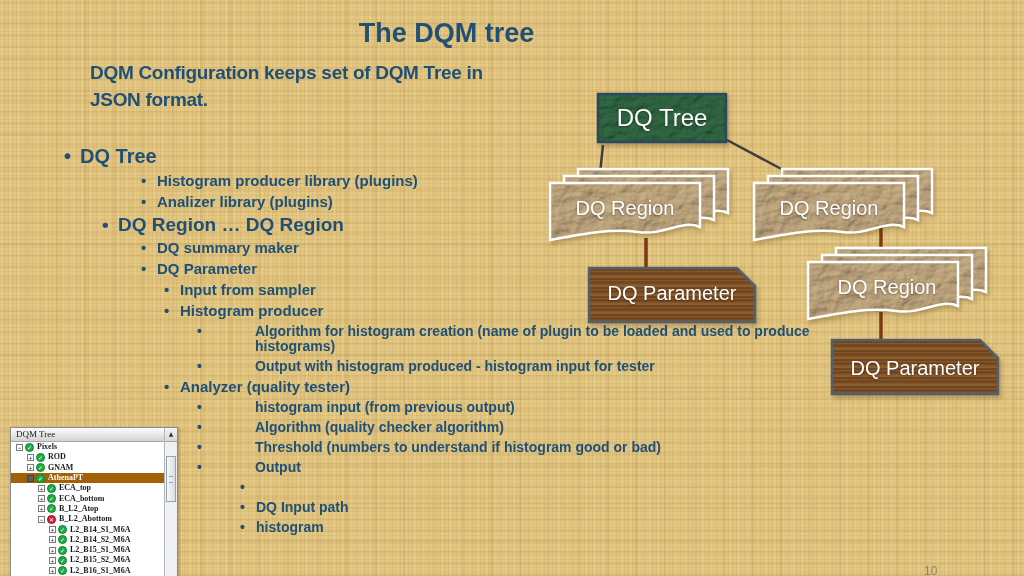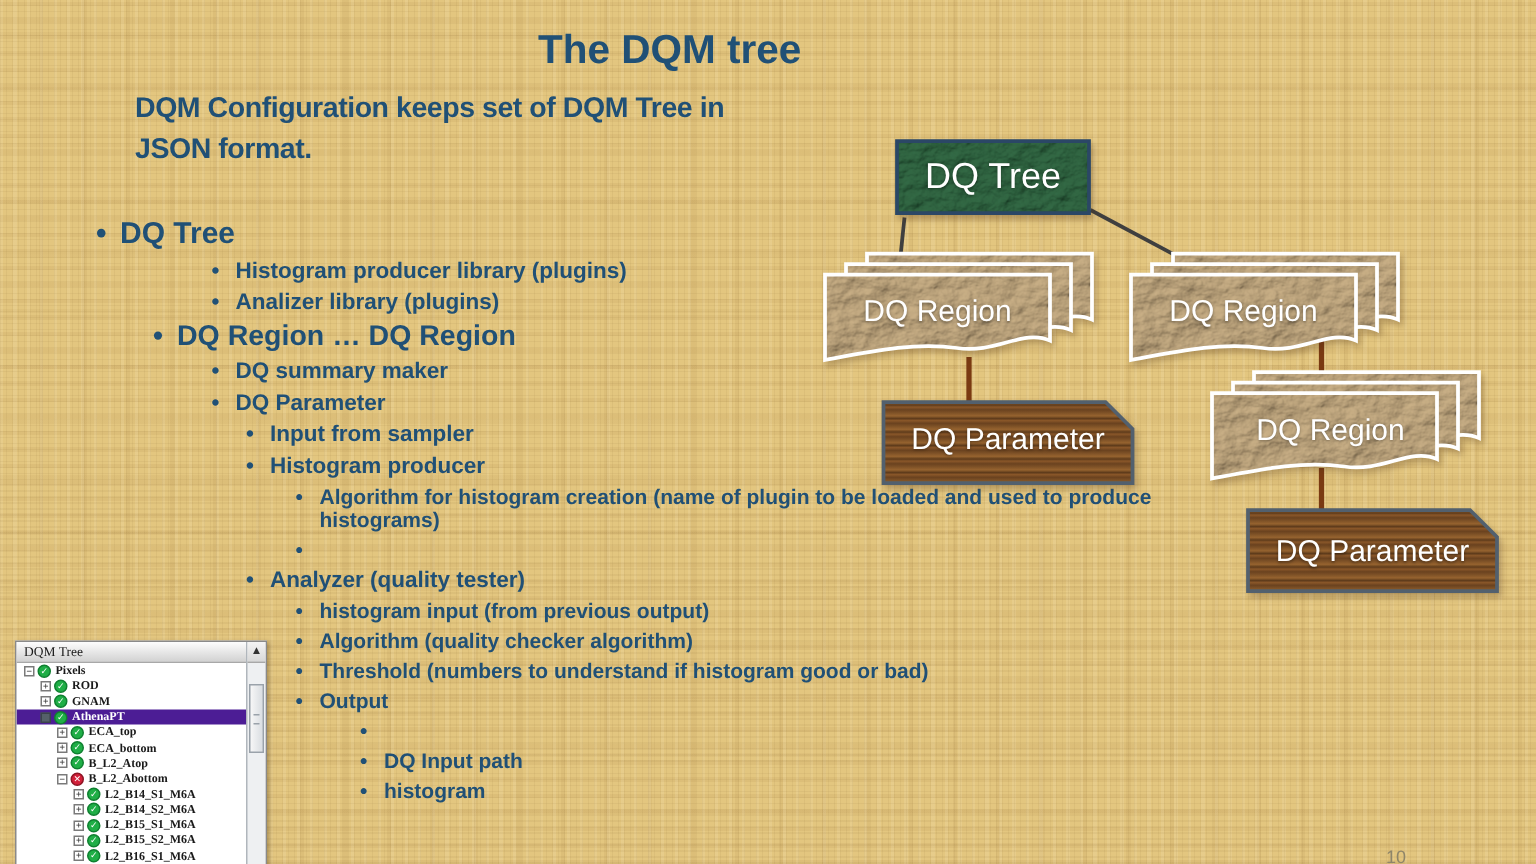--- a/index.html
+++ b/index.html
@@ -23,21 +23,21 @@
     font-size:19px;font-weight:bold;line-height:1.4;color:#205076;}
   
   .outline{position:absolute;top:146px;left:0;width:830px;color:#205076;font-weight:bold;}
   .oline{display:flex;line-height:1.07;margin-bottom:5px;}
   .oline .blt{flex:none;width:16px;}
   .oline.lv1{padding-left:64px;font-size:20px;margin-bottom:6px;}
   .oline.lv2{padding-left:102px;font-size:19px;margin-bottom:4px;}
   .oline.lv3{padding-left:141px;font-size:15px;}
   .oline.lv4{padding-left:164px;font-size:15px;}
   .oline.lv5{padding-left:197px;font-size:14px;}
-  .oline.lv5 .txt{max-width:598px;}
+  .oline.lv5 .txt{max-width:598px;margin-left:42px;}
   .oline.lv6{padding-left:240px;font-size:14px;}
   
   .dg{position:absolute;z-index:2;filter:drop-shadow(2px 3px 2px rgba(80,50,20,.30));}
   .dg-label{position:absolute;z-index:3;color:#fff;text-align:center;
     text-shadow:0 1px 2px rgba(0,0,0,.35);font-weight:400;}
   #connectors{position:absolute;left:0;top:0;width:1024px;height:576px;z-index:1;pointer-events:none;}
   
   .treewin{position:absolute;left:10px;top:427px;width:168px;height:193px;z-index:5;
     background:#fff;border:1px solid #8a8a8a;box-sizing:border-box;overflow:hidden;
     font-family:"Liberation Serif",serif;box-shadow:1px 1px 3px rgba(60,40,10,.35);}
@@ -47,21 +47,21 @@
     border-left:1px solid #b0b6bc;box-sizing:border-box;}
   .twup{height:13px;background:linear-gradient(#f4f4f4,#d8d8d8);border-bottom:1px solid #a8a8a8;
     text-align:center;font-size:6px;line-height:12px;color:#333;font-family:"DejaVu Sans",sans-serif;}
   .twthumb{position:absolute;left:1px;top:28px;width:10px;height:46px;
     background:linear-gradient(90deg,#f7f7f7,#d9dde1);border:1px solid #9aa2aa;box-sizing:border-box;}
   .twthumb::after{content:"";position:absolute;left:2px;top:19px;width:4px;height:5px;
     border-top:1px solid #9aa2aa;border-bottom:1px solid #9aa2aa;}
   .trows{margin-right:13px;}
   .trow{display:flex;align-items:center;height:10.3px;font-size:8px;font-weight:bold;
     line-height:10px;color:#1a1a1a;padding-left:2px;white-space:nowrap;}
-  .trow.sel{background:#4c1d95;color:#fff;}
+  .trow.sel{background:#a16207;color:#fff;}
   .tind{flex:none;}
   .texp{flex:none;width:7px;height:7px;border:1px solid #7a7a7a;background:#fff;
     font:6px/5px "DejaVu Sans Mono",monospace;text-align:center;color:#333;
     margin-right:2px;box-sizing:border-box;}
   .texp.solid{background:#55606a;border-color:#3a434b;}
   .tst{flex:none;width:9px;height:9px;border-radius:50%;margin-right:3px;text-align:center;
     font:bold 6px/8px "DejaVu Sans",sans-serif;color:#fff;box-sizing:border-box;}
   .tst.ok{background:#1fae46;border:1px solid #0f8030;}
   .tst.error{background:#d3203a;border:1px solid #8e1424;}
   
@@ -135,20 +135,21 @@
       <div class="oline lv4">
         <span class="blt">•</span>
         <span class="txt">Histogram producer</span>
       </div>
       <div class="oline lv5">
         <span class="blt">•</span>
         <span class="txt">Algorithm for histogram creation (name of plugin to be loaded and used to produce histograms)</span>
       </div>
       <div class="oline lv5">
         <span class="blt">•</span>
+        <span class="txt">Output with histogram produced - histogram input for tester</span>
       </div>
       <div class="oline lv4">
         <span class="blt">•</span>
         <span class="txt">Analyzer (quality tester)</span>
       </div>
       <div class="oline lv5">
         <span class="blt">•</span>
         <span class="txt">histogram input (from previous output)</span>
       </div>
       <div class="oline lv5">

